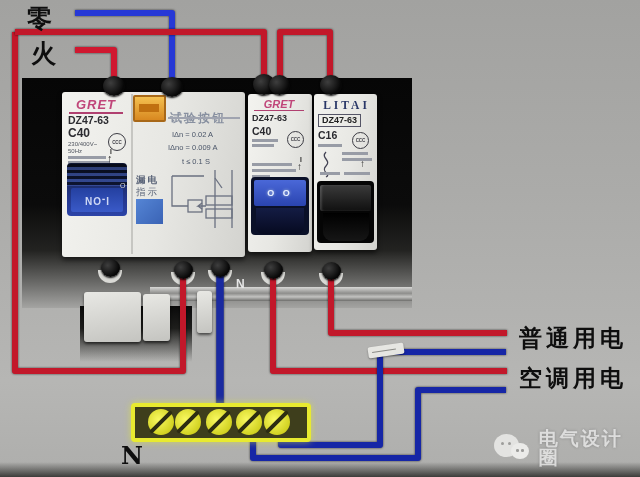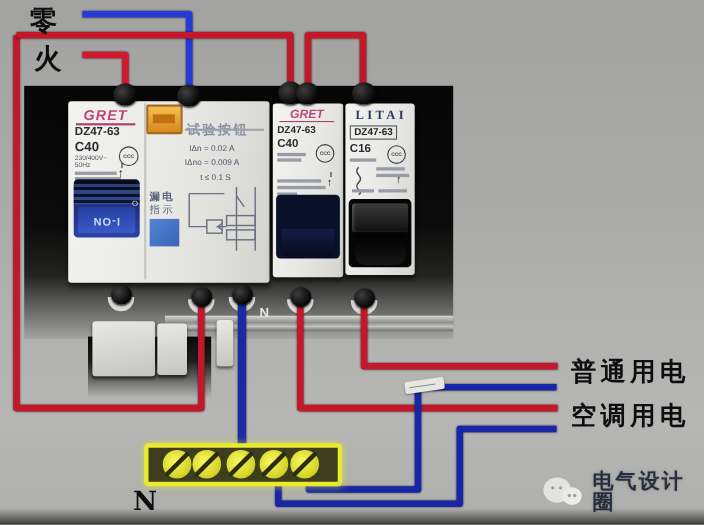--- a/index.html
+++ b/index.html
@@ -36,21 +36,21 @@
     background:#3e3e1c;border:4px solid #e8ea30;border-radius:4px;
     box-shadow:0 0 7px rgba(225,232,45,.6);box-sizing:border-box;}
   .tbs{position:absolute;top:2px;width:26px;height:26px;border-radius:50%;
     background:radial-gradient(circle at 40% 40%,#f8f860,#d2d222 70%,#a2a212);}
   .tbs::after{content:"";position:absolute;left:11px;top:-2px;width:4px;height:30px;
     background:#2c2c12;transform:rotate(45deg);border-radius:2px;}
   .wm{position:absolute;left:494px;top:429px;z-index:10;display:flex;align-items:center;gap:6px;opacity:.85;}
   .wm-icon{position:relative;width:40px;height:30px;}
   .bub{position:absolute;border-radius:50%;}
   .eye{position:absolute;border-radius:50%;background:#9a9a98;}
-  .wm-text{font-size:19px;font-weight:bold;color:#0f172a;letter-spacing:2px;
+  .wm-text{font-size:19px;font-weight:bold;color:#e5e5e5;letter-spacing:2px;
     text-shadow:0 0 3px rgba(90,90,90,.6);line-height:1;}
   .toggleblue{background:linear-gradient(180deg,#0e1630 0%,#1a2a5e 30%,#24368c 65%,#2c44a8 100%);}
   .tag{position:absolute;left:368px;top:345px;width:36px;height:11px;background:#e6e6e2;
     border-radius:2px;transform:rotate(-8deg);z-index:9;box-shadow:0 1px 2px rgba(0,0,0,.4);}
   .tag::after{content:"";position:absolute;left:4px;top:5px;width:24px;height:1px;background:#8a8a86;}
 </style>
 </head>
 <body>
 
 <div class="stage">
@@ -119,20 +119,24 @@
   <div class="abs bold-dark" style="left:252px;top:126px;font-size:10.5px;">C40</div>
   <div class="bar" style="left:252px;top:139px;width:26px;"></div>
   <div class="bar" style="left:252px;top:144px;width:22px;"></div>
   <div class="ccc" style="left:287px;top:131px;width:15px;height:15px;">CCC</div>
   <div class="bar" style="left:252px;top:163px;width:40px;"></div>
   <div class="bar" style="left:252px;top:169px;width:44px;"></div>
   <div class="bar" style="left:252px;top:175px;width:18px;"></div>
   <div class="abs" style="left:300px;top:156px;font-size:6.5px;color:#222;z-index:5;font-weight:bold;">I</div>
   <div class="abs" style="left:297px;top:161px;font-size:10px;color:#222;z-index:5;">↑</div>
   <div class="abs" style="left:251px;top:177px;width:58px;height:58px;background:#0a1028;border-radius:4px;z-index:5;"></div>
+  <div class="abs" style="left:254px;top:180px;width:52px;height:26px;z-index:6;border-radius:2px;
+       background:linear-gradient(180deg,#4a68d8,#2a44b0);display:flex;align-items:center;justify-content:center;">
+    <span style="color:#e8f0ff;font-size:9px;font-weight:bold;letter-spacing:3px;text-shadow:0 0 3px #bcd;">O O</span>
+  </div>
   <div class="abs" style="left:256px;top:208px;width:48px;height:26px;z-index:6;border-radius:0 0 7px 7px;
        background:linear-gradient(180deg,#141c44,#060a20);"></div>
 
   <div class="bk" style="left:314px;top:94px;width:63px;height:156px;"></div>
   <div class="abs" style="left:319px;top:100px;width:55px;text-align:center;font-size:11.5px;font-weight:bold;color:#2a3868;letter-spacing:3px;z-index:5;line-height:1;font-family:'Liberation Serif','DejaVu Serif',serif;">LITAI</div>
   <div class="abs" style="left:318px;top:114px;font-size:9px;font-weight:bold;color:#222;border:1px solid #556;padding:1px 3px;z-index:5;line-height:1;">DZ47-63</div>
   <div class="abs bold-dark" style="left:318px;top:130px;font-size:10.5px;">C16</div>
   <div class="bar" style="left:318px;top:144px;width:24px;"></div>
   <div class="ccc" style="left:352px;top:132px;width:15px;height:15px;">CCC</div>
   <svg class="abs" style="left:316px;top:150px;z-index:5;" width="22" height="28" viewBox="0 0 22 28">

